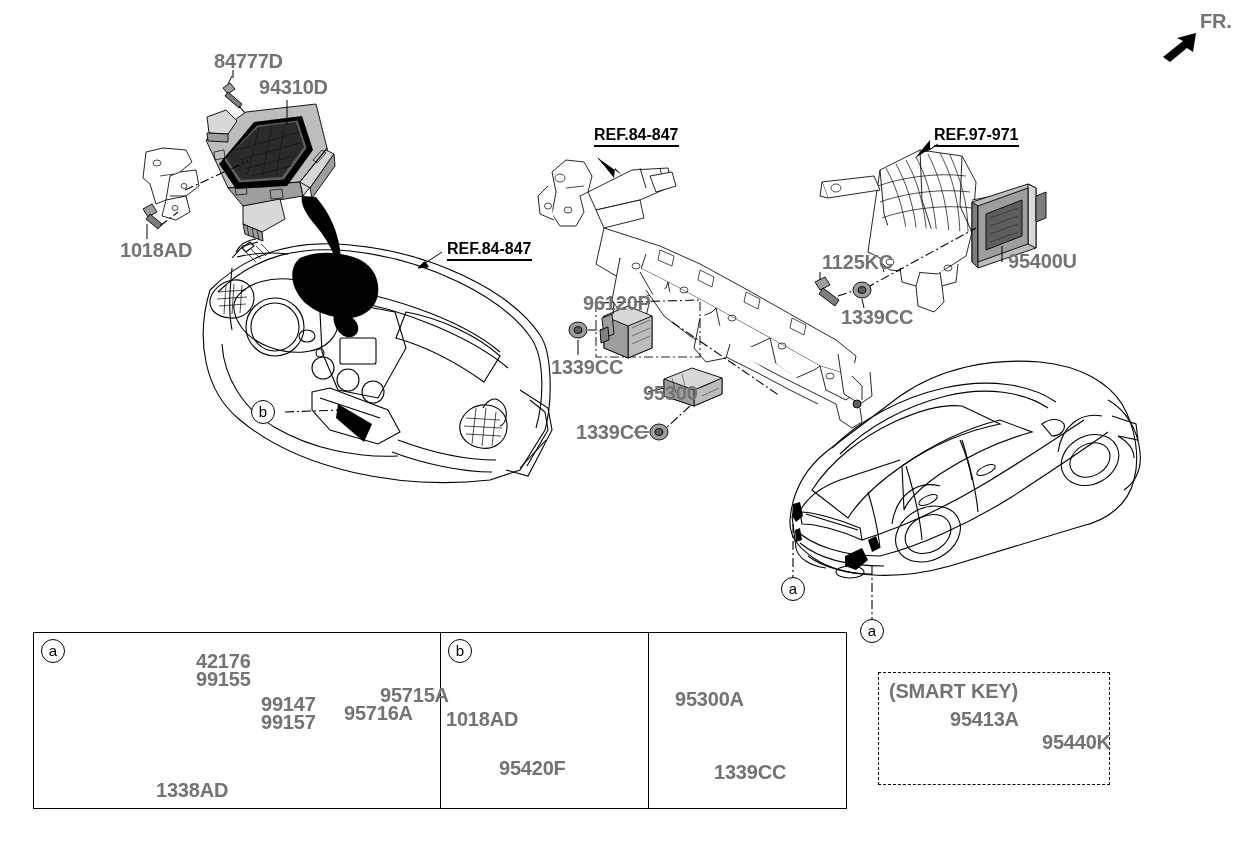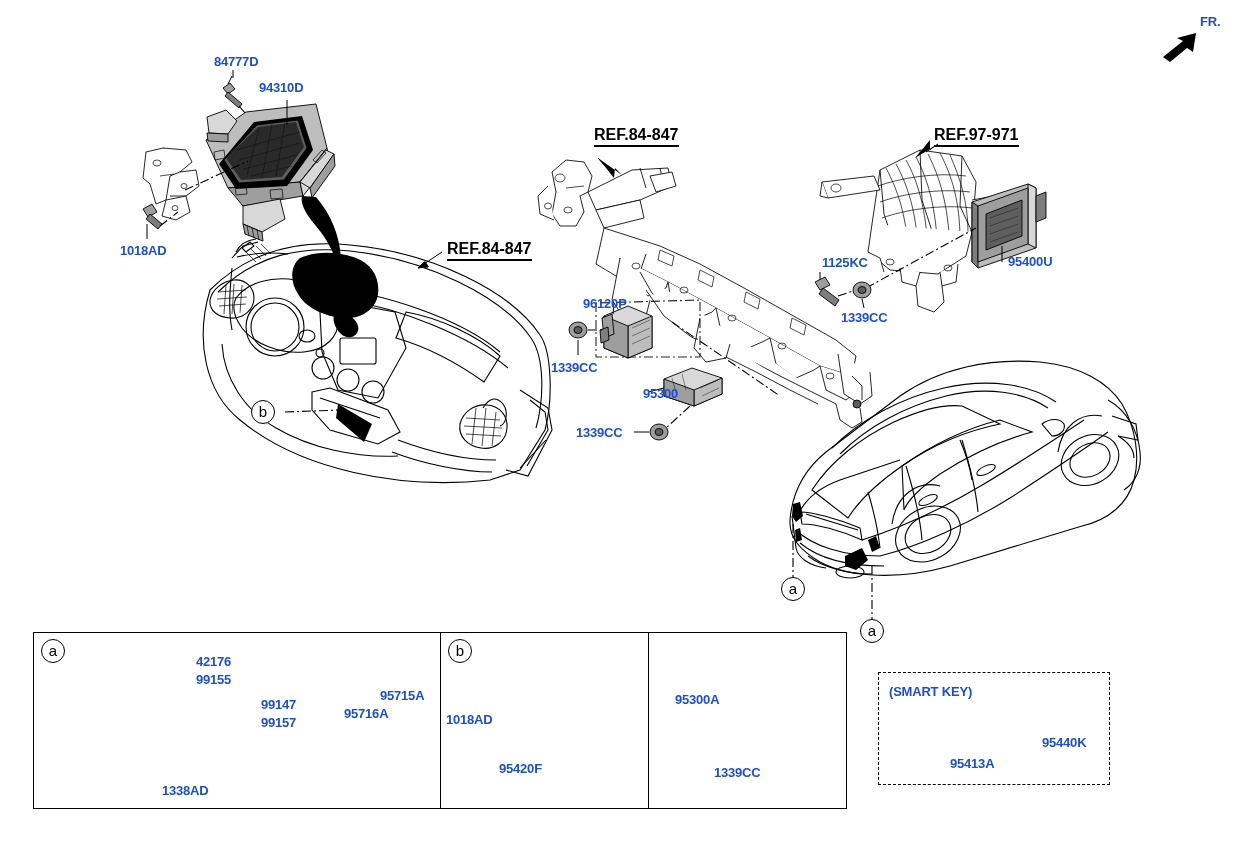--- a/index.html
+++ b/index.html
@@ -12,23 +12,23 @@
     position: relative;
     width: 1240px;
     height: 847px;
     background: #ffffff;
     font-family: "Liberation Sans", sans-serif;
     overflow: hidden;
   }
   .lbl {
     position: absolute;
     font-family: "Liberation Sans", sans-serif;
-    font-size: 13px;
+    font-size: 20px;
     font-weight: bold;
-    color: #1d4ed8;
+    color: #737373;
     white-space: nowrap;
     letter-spacing: -0.2px;
     line-height: 19px;
   }
   .ref {
     position: absolute;
     font-family: "Liberation Sans", sans-serif;
     font-size: 16px;
     font-weight: bold;
     color: #000000;
@@ -626,26 +626,26 @@
 
   <div class="circ" style="left:41px; top:639px;">a</div>
   <div class="circ" style="left:448px; top:639px;">b</div>
 
   <div class="lbl" style="left:196px; top:652px;">42176</div>
   <div class="lbl" style="left:196px; top:670px;">99155</div>
   <div class="lbl" style="left:261px; top:695px;">99147</div>
   <div class="lbl" style="left:261px; top:713px;">99157</div>
   <div class="lbl" style="left:344px; top:686px;margin-left:36px;">95715A</div>
   <div class="lbl" style="left:344px; top:704px;">95716A</div>
-  <div class="lbl" style="left:162px; top:781px;text-align:right;">1338AD</div>
+  <div class="lbl" style="left:156px; top:781px;text-align:right;">1338AD</div>
 
   <div class="lbl" style="left:446px; top:710px;">1018AD</div>
   <div class="lbl" style="left:499px; top:759px;">95420F</div>
 
   <div class="lbl" style="left:675px; top:690px;">95300A</div>
   <div class="lbl" style="left:714px; top:763px;">1339CC</div>
 
   <div class="dashbox" style="left:878px; top:672px; width:232px; height:113px;"></div>
   <div class="lbl" style="left:889px; top:682px;">(SMART KEY)</div>
   <div class="lbl" style="left:1042px; top:733px;">95440K</div>
-  <div class="lbl" style="left:950px; top:754px;">95413A</div>
+  <div class="lbl" style="left:950px; top:710px;">95413A</div>
 
 </div>
 
 </body></html>

